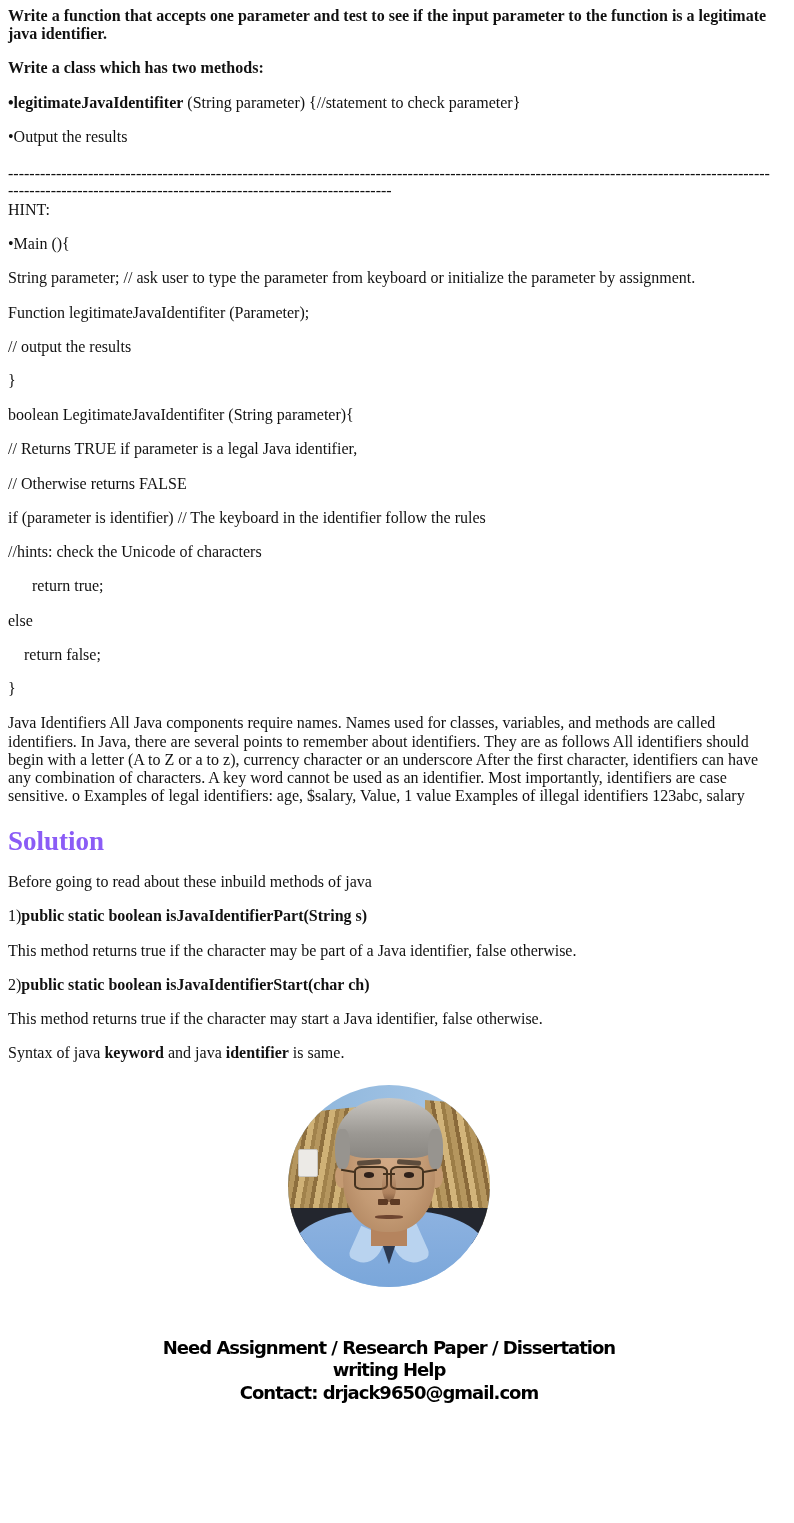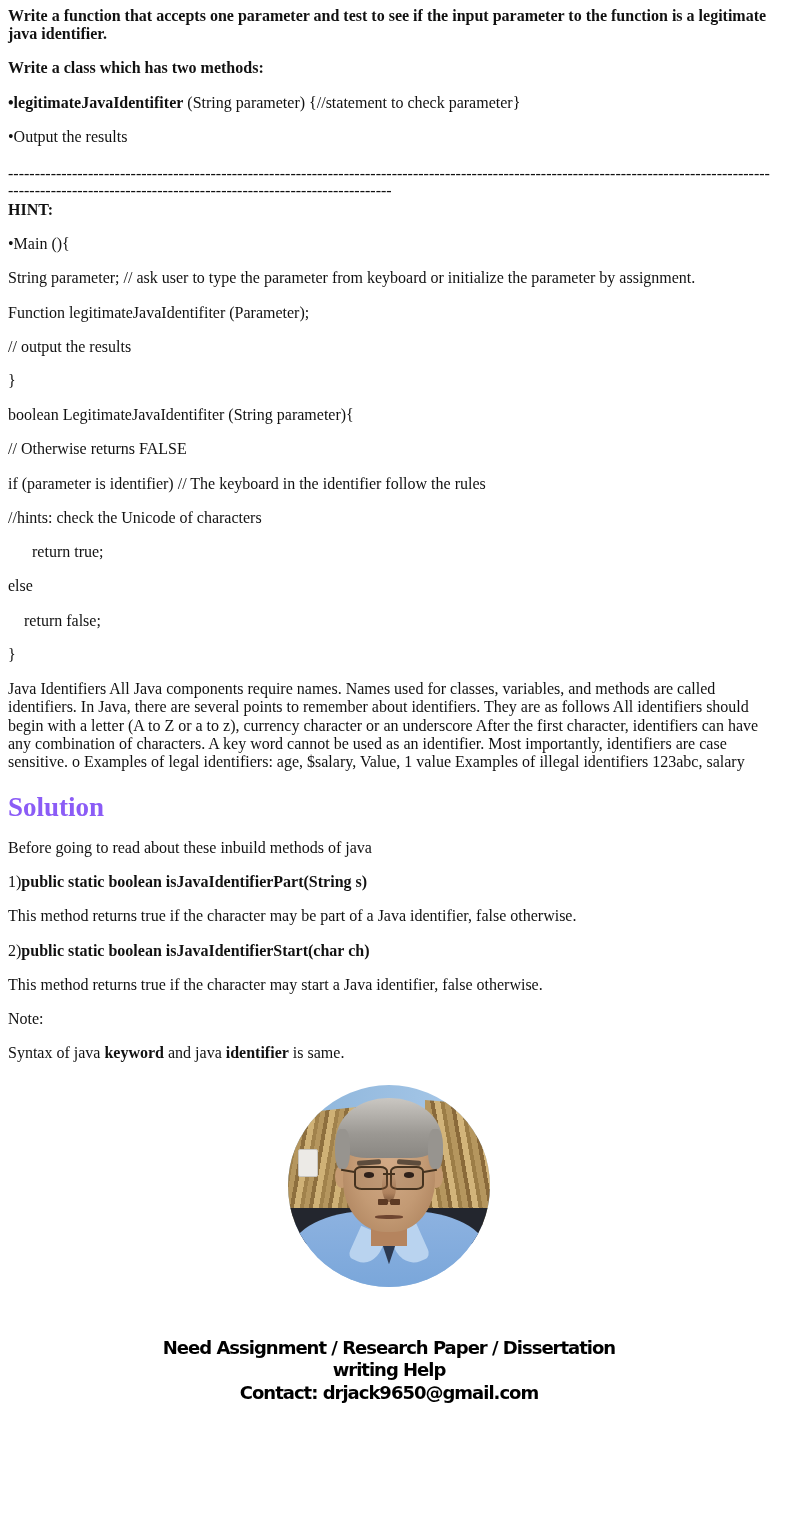--- a/index.html
+++ b/index.html
@@ -10,21 +10,21 @@
     font-size:16px;
     line-height:1.14;
     color:#111111;
   }
   .p{margin:16px 0;}
   .p.first{margin-top:0;}
   .b{font-weight:bold;}
   .pre{white-space:pre-wrap;}
   .dash{white-space:nowrap;overflow:hidden;letter-spacing:0;}
   .divider-block{margin:20px 0 16px 0;line-height:1.06;}
-  .hint-head{font-weight:bold;margin-top:2px;}
+  .hint-head{font-weight:normal;margin-top:2px;}
   h2.sol{
     font-family:"Liberation Serif", serif;
     font-size:27px;
     font-weight:bold;
     margin:22px 0 14px 0;
     line-height:1.1;
     color:#8b5cf6;
   }
   
   .photo-wrap{margin:22px 0 0 0;text-align:center;}
@@ -113,20 +113,21 @@
     <div class="hint-head">HINT:</div>
   </div>
 
   <div>
       <p class="p pre">•Main (){</p>
       <p class="p pre">String parameter; // ask user to type the parameter from keyboard or initialize the parameter by assignment.</p>
       <p class="p pre">Function legitimateJavaIdentifiter (Parameter);</p>
       <p class="p pre">// output the results</p>
       <p class="p pre">}</p>
       <p class="p pre">boolean LegitimateJavaIdentifiter (String parameter){</p>
+      <p class="p pre">// Returns TRUE if parameter is a legal Java identifier,</p>
       <p class="p pre">// Otherwise returns FALSE</p>
       <p class="p pre">if (parameter is identifier) // The keyboard in the identifier follow the rules</p>
       <p class="p pre">//hints: check the Unicode of characters</p>
       <p class="p pre">      return true;</p>
       <p class="p pre">else</p>
       <p class="p pre">    return false;</p>
       <p class="p pre">}</p>
     </div>
 
   <p class="p">Java Identifiers All Java components require names. Names used for classes, variables, and methods are called identifiers. In Java, there are several points to remember about identifiers. They are as follows All identifiers should begin with a letter (A to Z or a to z), currency character or an underscore After the first character, identifiers can have any combination of characters. A key word cannot be used as an identifier. Most importantly, identifiers are case sensitive. o Examples of legal identifiers: age, $salary, Value, 1 value Examples of illegal identifiers 123abc, salary</p>
@@ -136,21 +137,20 @@
   <p class="p">Before going to read about these inbuild methods of java</p>
 
   <p class="p"><span>1)</span><b>public static boolean isJavaIdentifierPart(String s)</b></p>
 
   <p class="p">This method returns true if the character may be part of a Java identifier, false otherwise.</p>
 
   <p class="p"><span>2)</span><b>public static boolean isJavaIdentifierStart(char ch)</b></p>
 
   <p class="p">This method returns true if the character may start a Java identifier, false otherwise.</p>
 
-  <p class="p">Note:</p>
 
   <p class="p"><span>Syntax of java </span><b>keyword</b><span> and java </span><b>identifier</b><span> is same.</span></p>
 
   <div class="photo-wrap">
     <div class="photo">
       <div class="ph-sky"></div>
       <div class="ph-wall-c"></div>
       <div class="ph-curt-l"></div>
       <div class="ph-curt-r"></div>
       <div class="ph-switch"></div>

